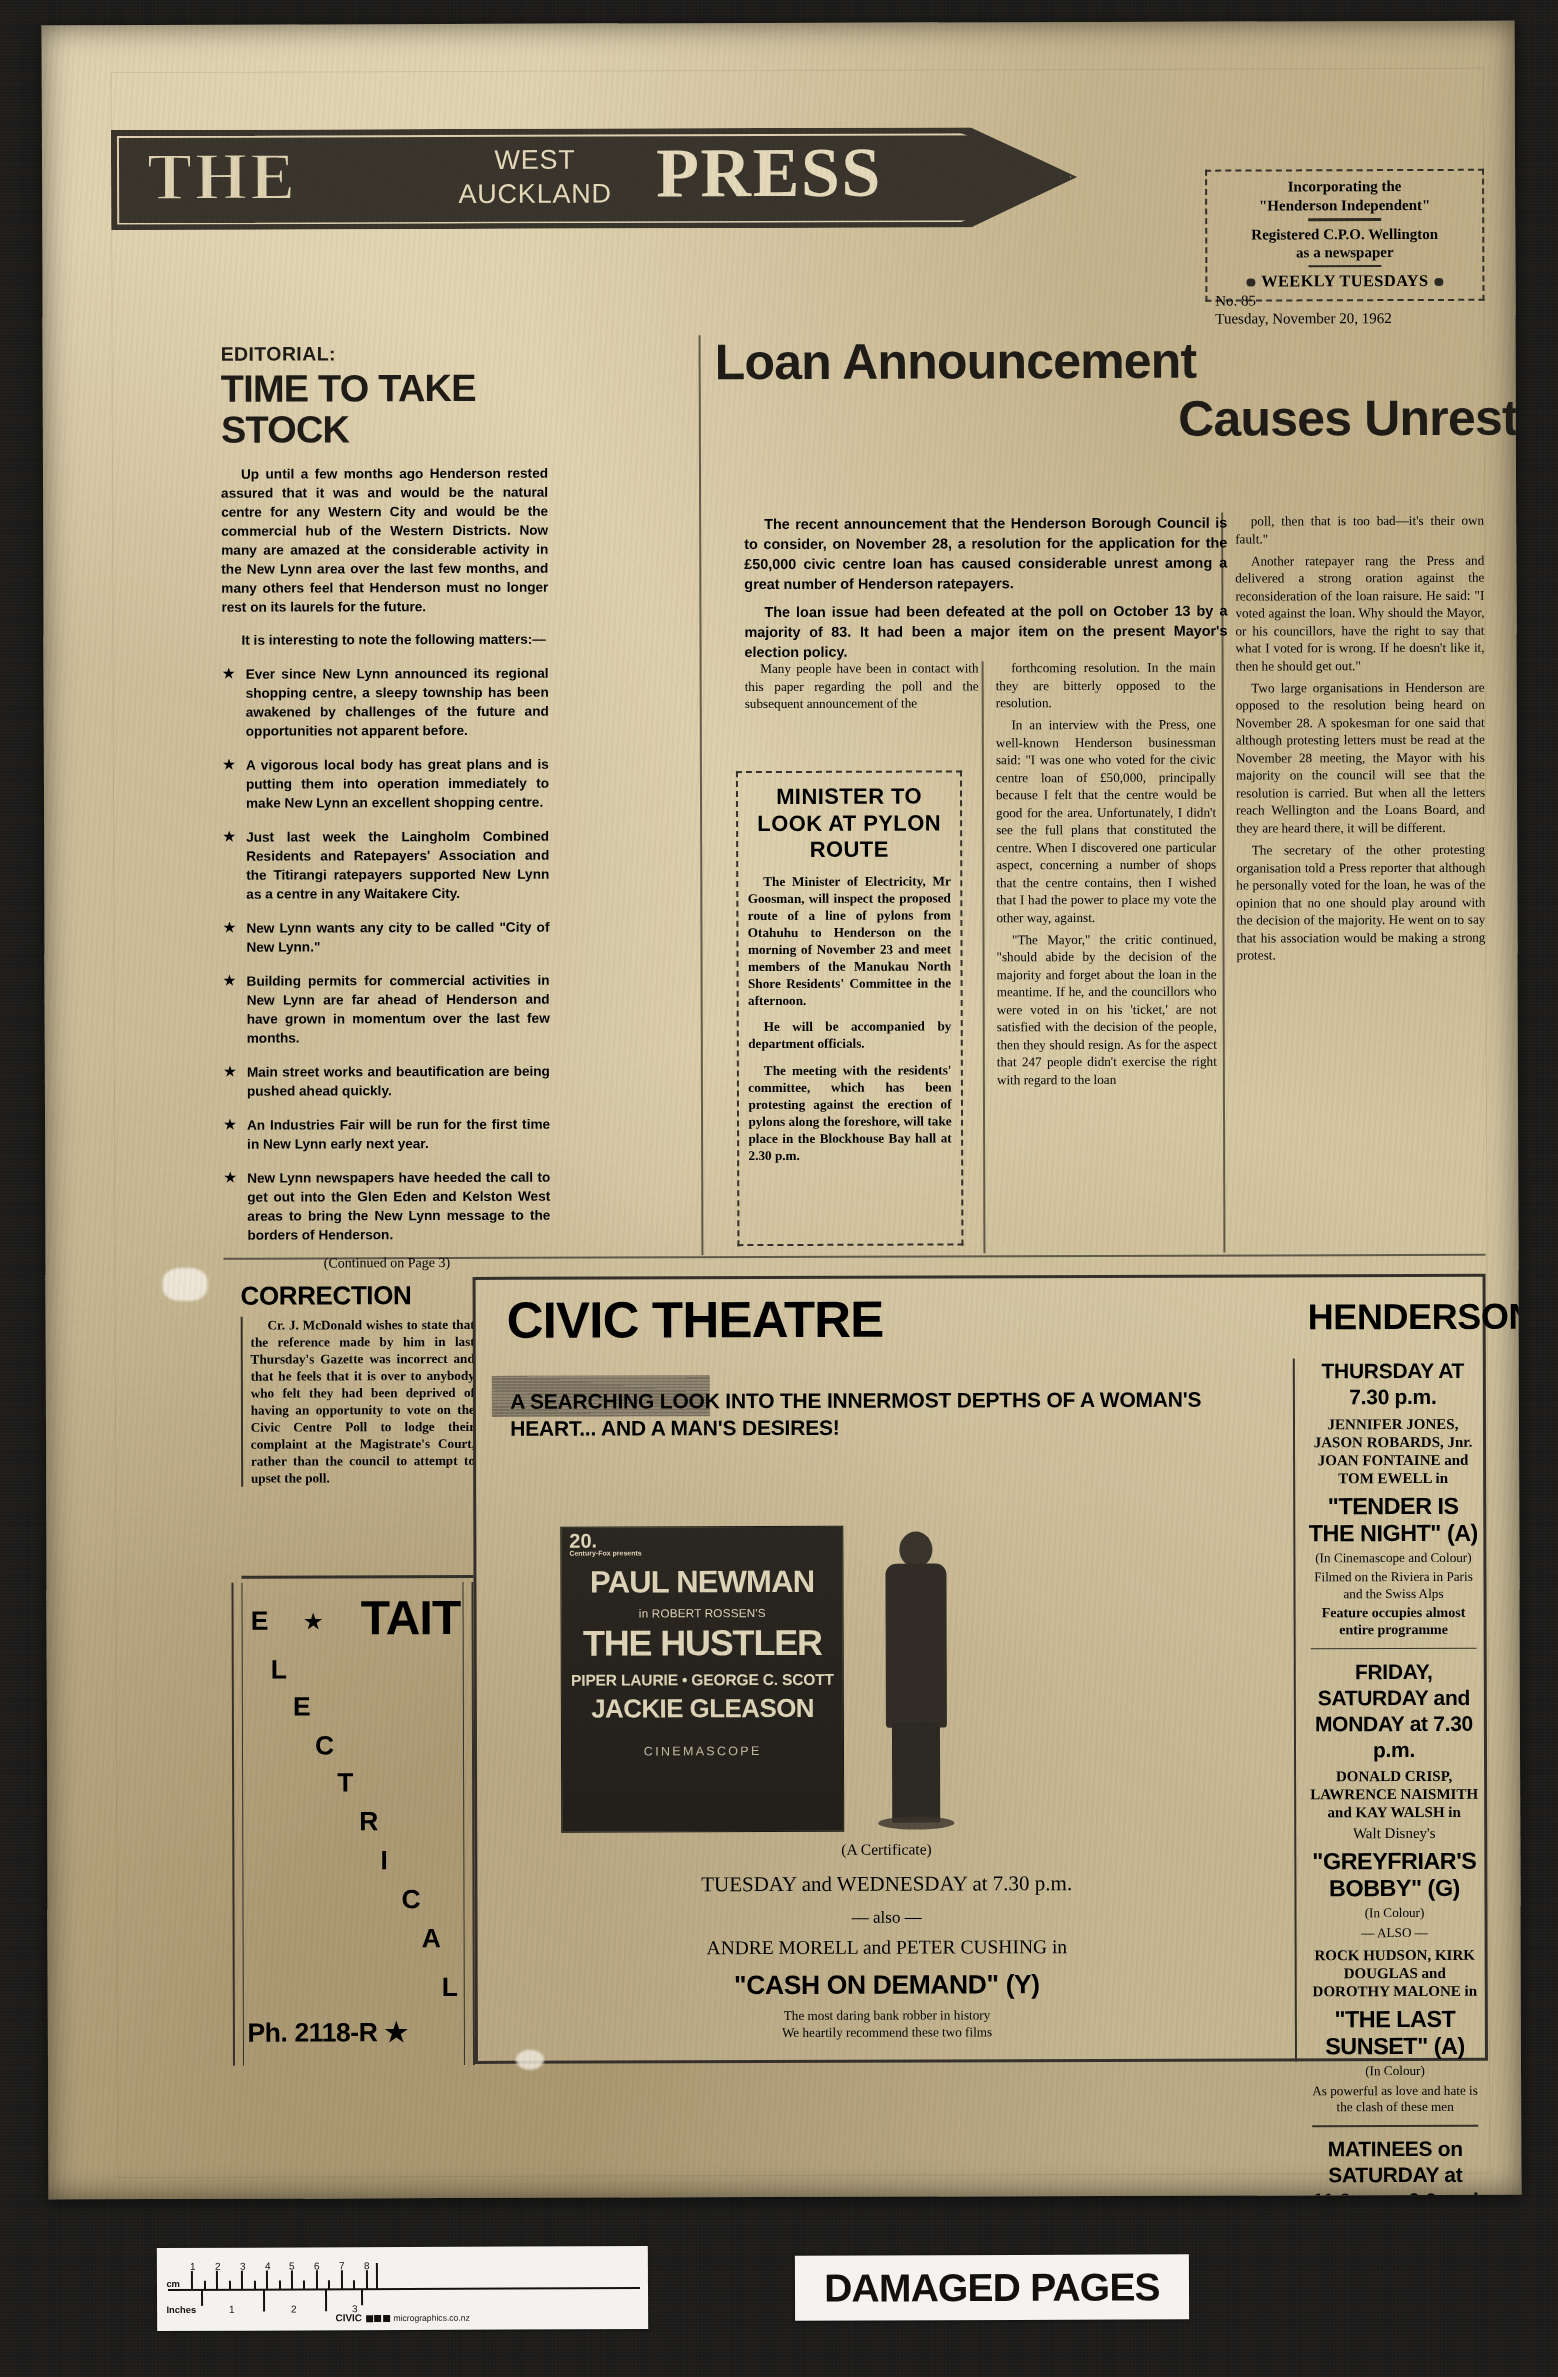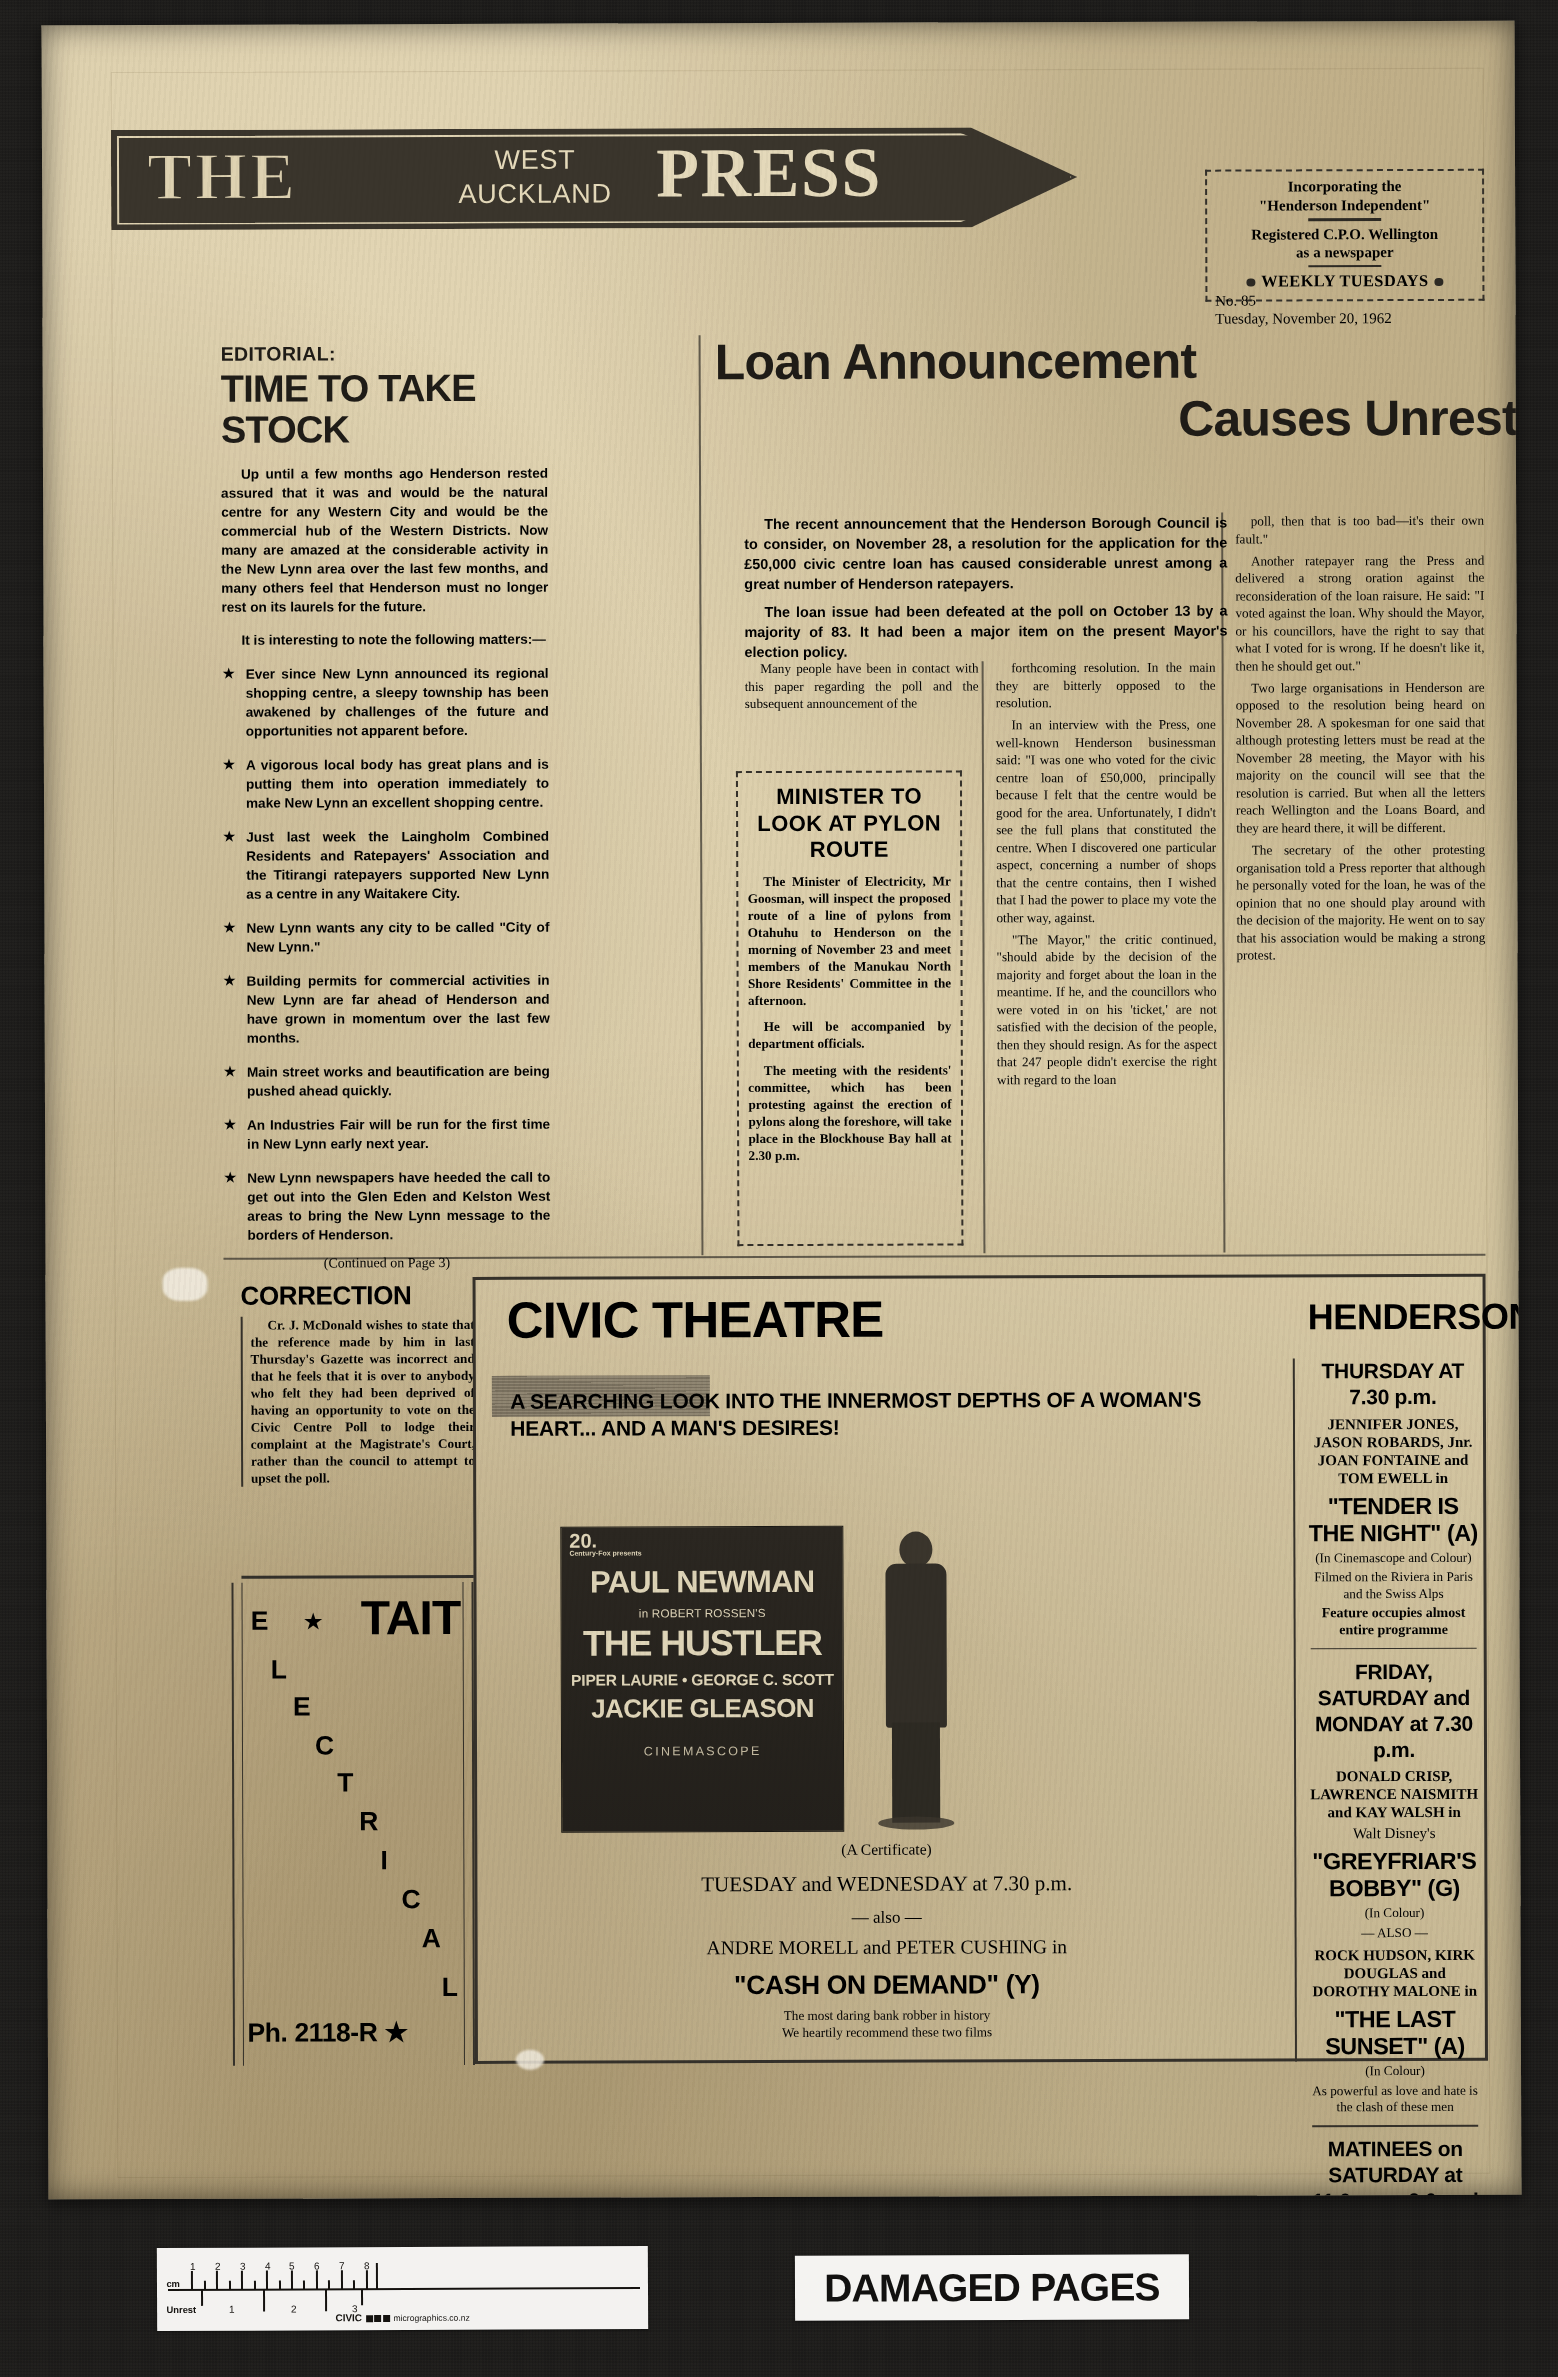--- a/index.html
+++ b/index.html
@@ -428,21 +428,21 @@
 
   <div class="damage" style="left:117px;top:1243px;width:45px;height:33px;background:#f1ece0;border-radius:40%;opacity:.9;filter:blur(0.8px);"></div>
   <div class="damage" style="left:468px;top:2026px;width:28px;height:20px;background:#efe9dc;border-radius:50%;opacity:.85;filter:blur(0.8px);"></div>
   <div class="damage" style="left:69px;top:47px;width:1371px;height:2104px;border:0.8px solid rgba(90,72,40,.12);"></div>
 
 </div>
 
 <div id="ruler">
   <div class="axis"></div>
   <div class="cmlab">cm</div>
-  <div class="inlab">Unrest</div>
+  <div class="inlab">Inches</div>
 
   <div class="tickT" style="left:34px;top:23.4px;height:18.7px;"></div>
   <div class="tickT" style="left:47px;top:33px;height:9.4px;"></div>
   <div class="tickT" style="left:59px;top:23.4px;height:18.7px;"></div>
   <div class="tickT" style="left:72px;top:33px;height:9.4px;"></div>
   <div class="tickT" style="left:84px;top:23.4px;height:18.7px;"></div>
   <div class="tickT" style="left:97px;top:33px;height:9.4px;"></div>
   <div class="tickT" style="left:109px;top:23.4px;height:18.7px;"></div>
   <div class="tickT" style="left:122px;top:33px;height:9.4px;"></div>
   <div class="tickT" style="left:134px;top:23.4px;height:18.7px;"></div>

